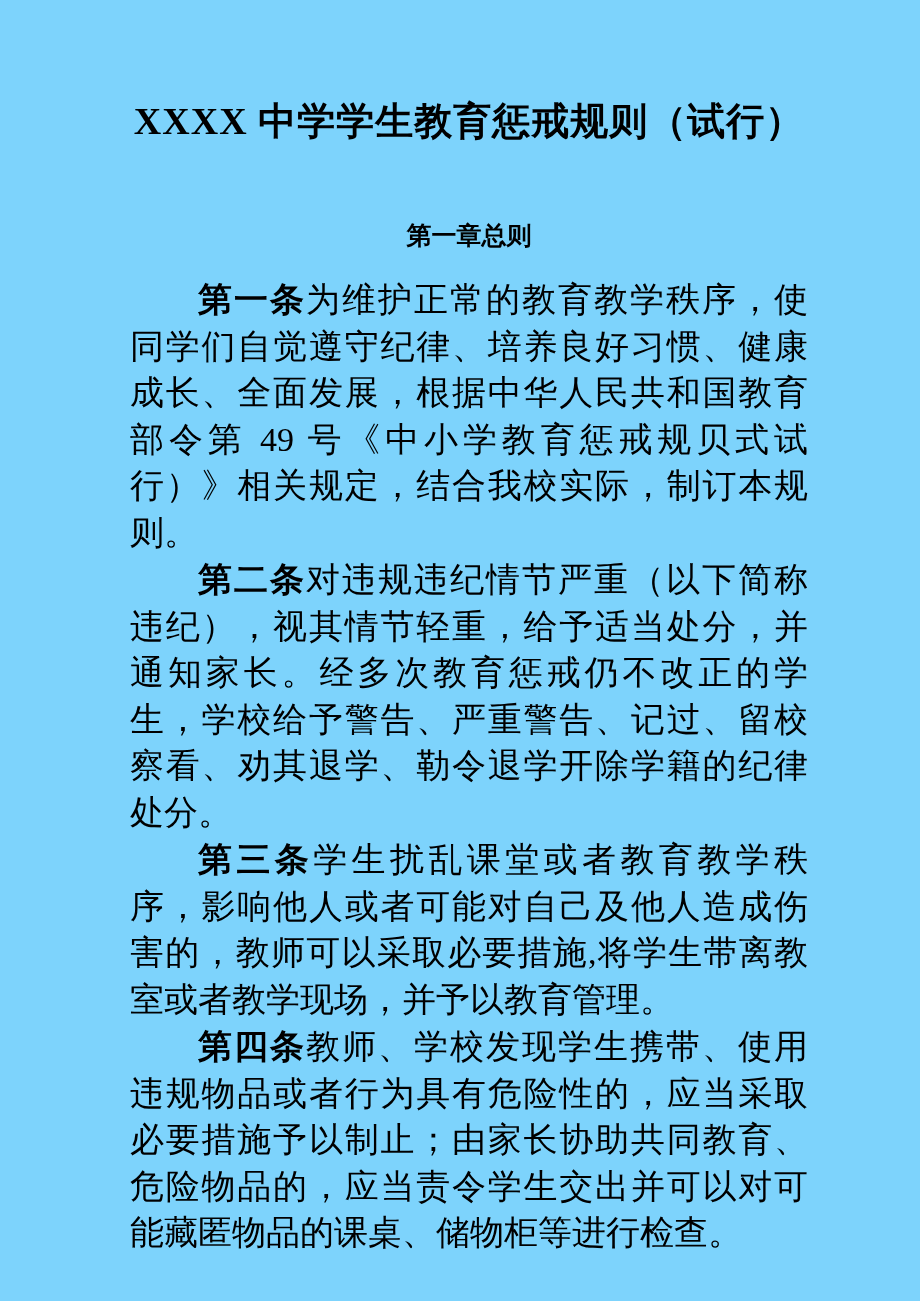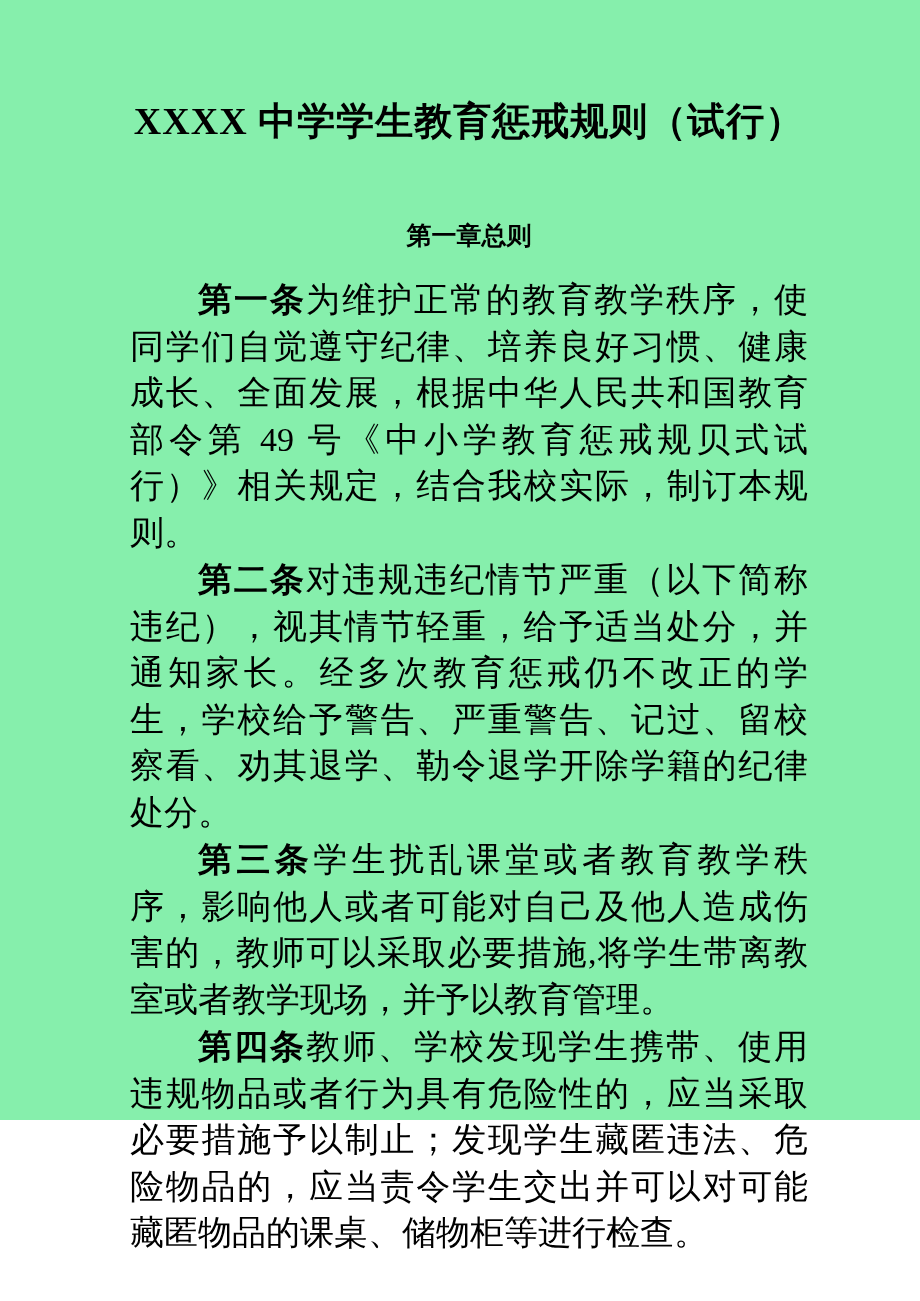--- a/index.html
+++ b/index.html
@@ -10,22 +10,22 @@
   body {
     width: 920px;
     height: 1301px;
     overflow: hidden;
     color: #000000;
     font-family: "Liberation Serif", "DejaVu Serif", serif;
   }
   .page {
     box-sizing: border-box;
     width: 920px;
-    height: 1120px;
-    background: #86efac;
+    height: 1301px;
+    background: #7dd3fc;
     padding: 96px 112px 0 130px;
   }
   .doc-title {
     margin: 0;
     text-align: center;
     font-size: 38px;
     font-weight: 600;
     letter-spacing: 1px;
     font-family: "Liberation Serif", "DejaVu Serif", serif;
     white-space: nowrap;
@@ -63,15 +63,15 @@
 
   <div class="paragraphs">
   <p><span class="article-label">第一条</span><span>为维护正常的教育教学秩序，使同学们自觉遵守纪律、培养良好习惯、健康成长、全面发展，根据中华人民共和国教育部令第 49 号《中小学教育惩戒规贝式试行）》相关规定，结合我校实际，制订本规则。</span></p>
 
   <p><span class="article-label">第二条</span><span>对违规违纪情节严重（以下简称违纪），视其情节轻重，给予适当处分，并通知家长。经多次教育惩戒仍不改正的学生，学校给予警告、严重警告、记过、留校察看、劝其退学、勒令退学开除学籍的纪律处分。</span></p>
 
 
 
   <p><span class="article-label">第三条</span><span>学生扰乱课堂或者教育教学秩序，影响他人或者可能对自己及他人造成伤害的，教师可以采取必要措施,将学生带离教室或者教学现场，并予以教育管理。</span></p>
 
-  <p><span class="article-label">第四条</span><span>教师、学校发现学生携带、使用违规物品或者行为具有危险性的，应当采取必要措施予以制止；发现学生藏匿违法、危险物品的，应当责令学生交出并可以对可能藏匿物品的课桌、储物柜等进行检查。</span></p>
+  <p><span class="article-label">第四条</span><span>教师、学校发现学生携带、使用违规物品或者行为具有危险性的，应当采取必要措施予以制止；由家长协助共同教育、危险物品的，应当责令学生交出并可以对可能藏匿物品的课桌、储物柜等进行检查。</span></p>
 </div>
 </div>
 
 </body></html>

